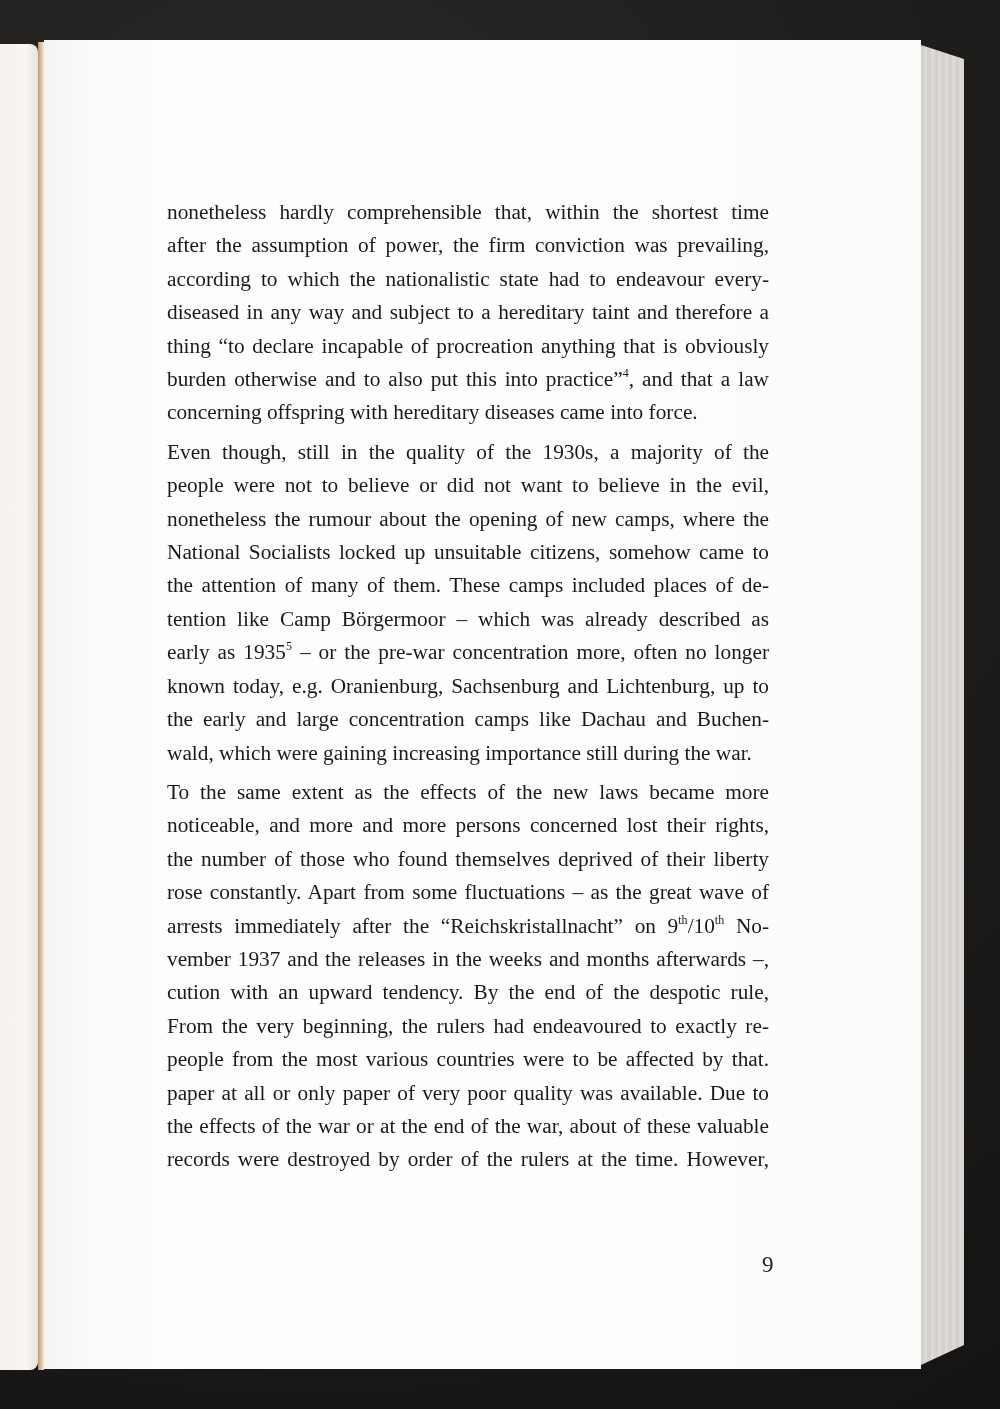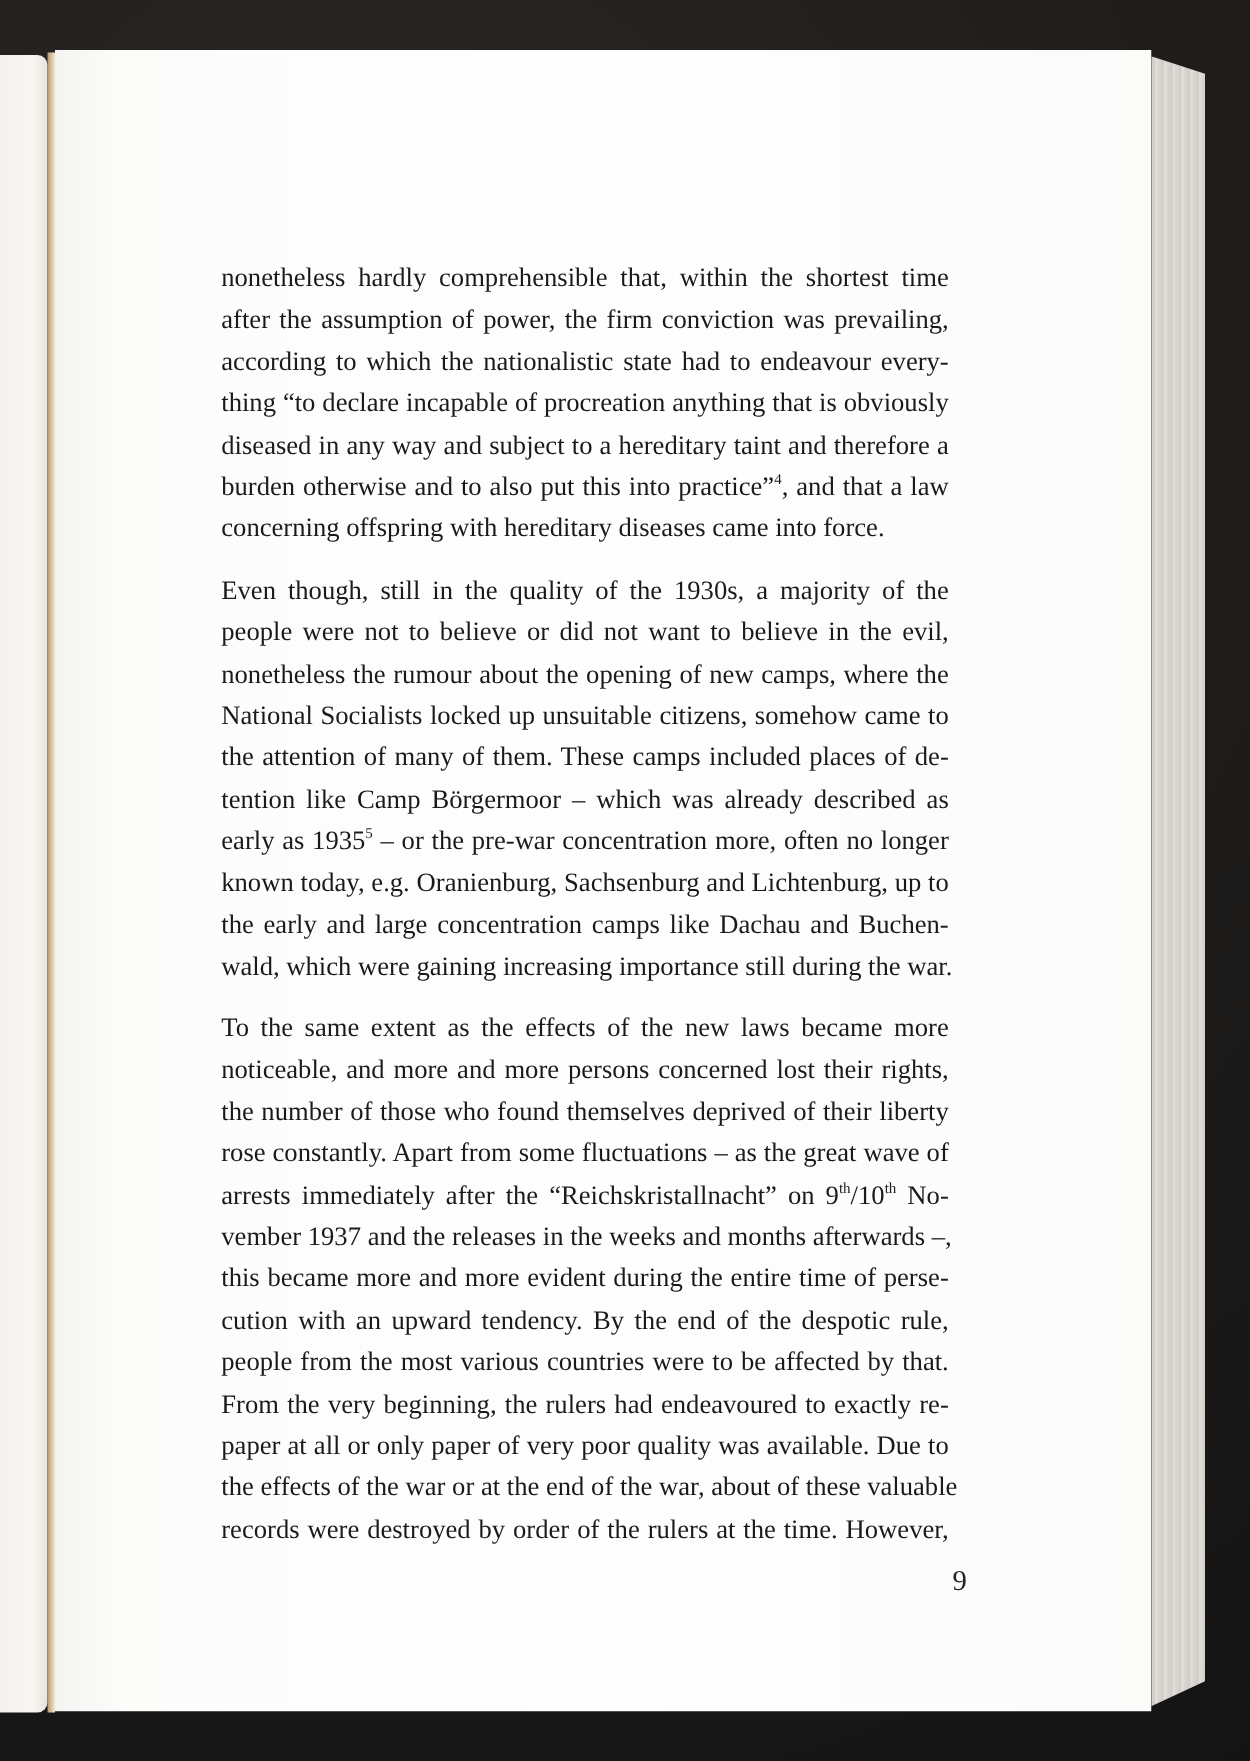--- a/index.html
+++ b/index.html
@@ -25,21 +25,21 @@
       position: absolute; left: 921px; top: 45px; width: 43px; height: 1320px;
       background: repeating-linear-gradient(90deg, #d9d6d2 0px, #cfcbc6 2px, #e2dfdb 4px, #d4d0cb 7px);
       clip-path: polygon(0 0, 100% 14px, 100% calc(100% - 20px), 0 100%);
     }
     .text {
       position: absolute; left: 161px; top: 190px; width: 614px;
       font-family: "Liberation Serif", serif;
       font-size: 21.3px; line-height: 33.4px; color: #1a1a1a;
       text-align: justify; hyphens: manual;
     }
-    .text p { margin: 16px; }
+    .text p { margin: 6px; }
     .text p + p { text-indent: 0; }
     .line { display: block; text-align: justify; text-align-last: justify; white-space: nowrap; }
     .line.last { text-align-last: left; }
     sup { font-size: 12px; line-height: 0; vertical-align: 9px; }
     .page-number {
       position: absolute; left: 762px; top: 1252px;
       font-family: "Liberation Serif", serif; font-size: 23px; color: #222;
     }
   </style>
 </head>
@@ -48,22 +48,22 @@
 <div class="left-page"></div>
 <div class="gutter"></div>
 <div class="page"></div>
 <div class="fore-edge"></div>
 
 <div class="text">
   <p>
     <span class="line">nonetheless hardly comprehensible that, within the shortest time</span>
     <span class="line">after the assumption of power, the firm conviction was prevailing,</span>
     <span class="line">according to which the nationalistic state had to endeavour every-</span>
+    <span class="line">diseased in any way and subject to a hereditary taint and therefore a</span>
     <span class="line">thing “to declare incapable of procreation anything that is obviously</span>
-    <span class="line">diseased in any way and subject to a hereditary taint and therefore a</span>
     <span class="line"><span>burden otherwise and to also put this into practice”</span><sup>4</sup><span>, and that a law</span></span>
     <span class="line last">concerning offspring with hereditary diseases came into force.</span>
   </p>
   <p>
     <span class="line">Even though, still in the quality of the 1930s, a majority of the</span>
     <span class="line">people were not to believe or did not want to believe in the evil,</span>
     <span class="line">nonetheless the rumour about the opening of new camps, where the</span>
     <span class="line">National Socialists locked up unsuitable citizens, somehow came to</span>
     <span class="line">the attention of many of them. These camps included places of de-</span>
     <span class="line">tention like Camp Börgermoor – which was already described as</span>
@@ -72,23 +72,22 @@
     <span class="line">the early and large concentration camps like Dachau and Buchen-</span>
     <span class="line last">wald, which were gaining increasing importance still during the war.</span>
   </p>
   <p>
     <span class="line">To the same extent as the effects of the new laws became more</span>
     <span class="line">noticeable, and more and more persons concerned lost their rights,</span>
     <span class="line">the number of those who found themselves deprived of their liberty</span>
     <span class="line">rose constantly. Apart from some fluctuations – as the great wave of</span>
     <span class="line"><span>arrests immediately after the “Reichskristallnacht” on 9</span><sup>th</sup><span>/10</span><sup>th</sup><span> No-</span></span>
     <span class="line">vember 1937 and the releases in the weeks and months afterwards –,</span>
-    <span class="line">this became more and more evident during the entire time of perse-</span>
     <span class="line">cution with an upward tendency. By the end of the despotic rule,</span>
+    <span class="line">From the very beginning, the rulers had endeavoured to exactly re-</span>
     <span class="line">people from the most various countries were to be affected by that.</span>
-    <span class="line">From the very beginning, the rulers had endeavoured to exactly re-</span>
     <span class="line">paper at all or only paper of very poor quality was available. Due to</span>
     <span class="line">the effects of the war or at the end of the war, about of these valuable</span>
     <span class="line">records were destroyed by order of the rulers at the time. However,</span>
   </p>
 </div>
 
 <div class="page-number">9</div>
 
 </body></html>

